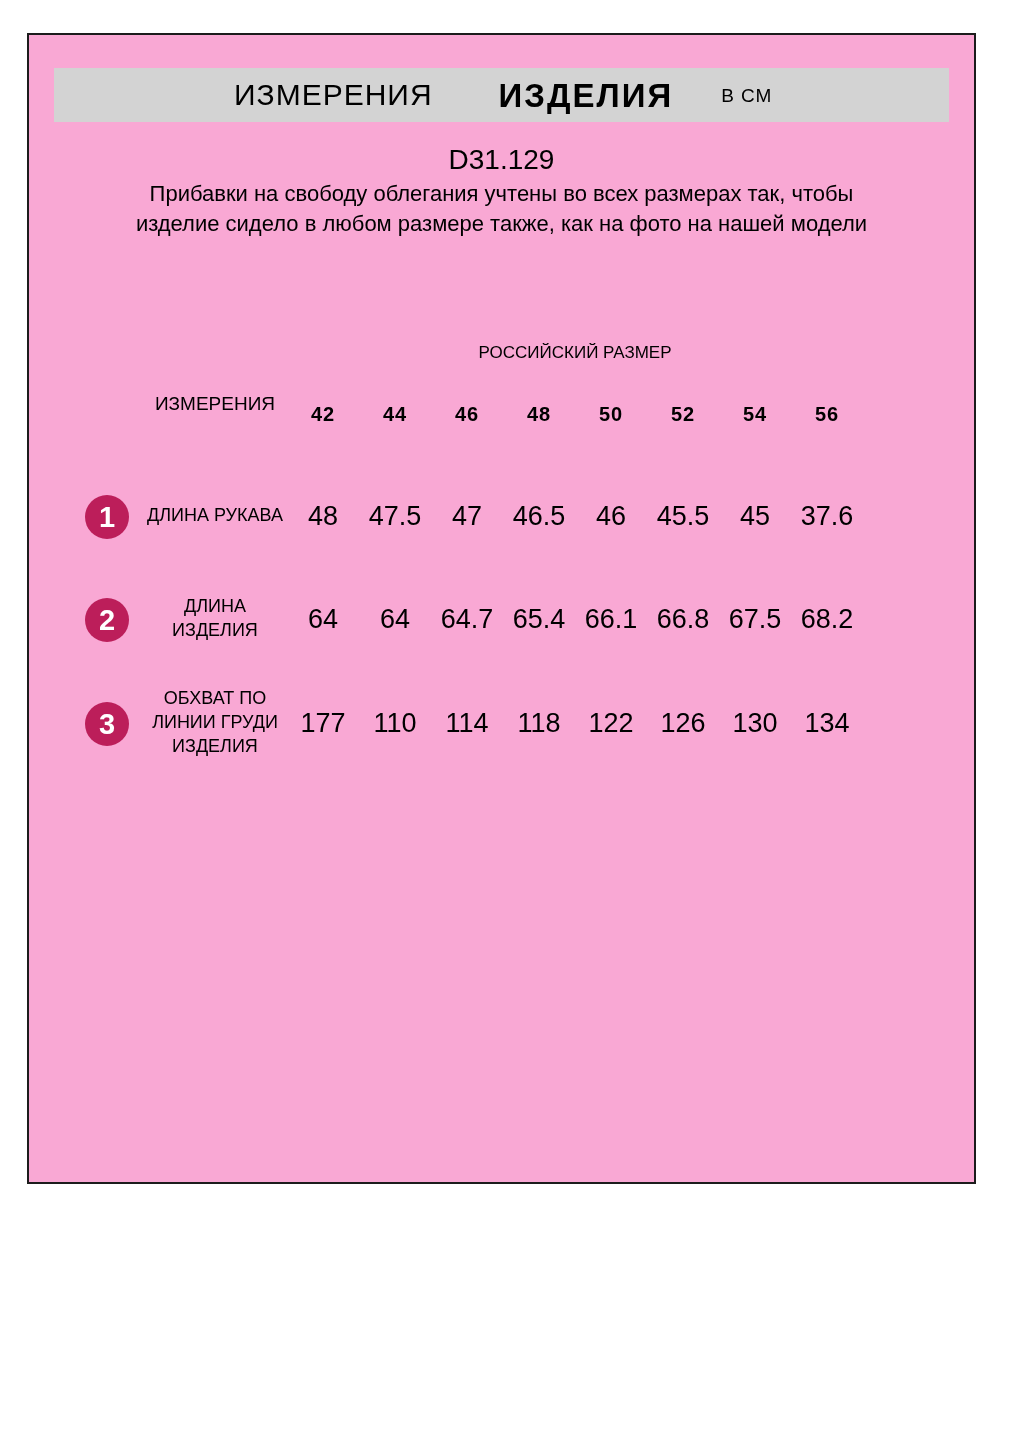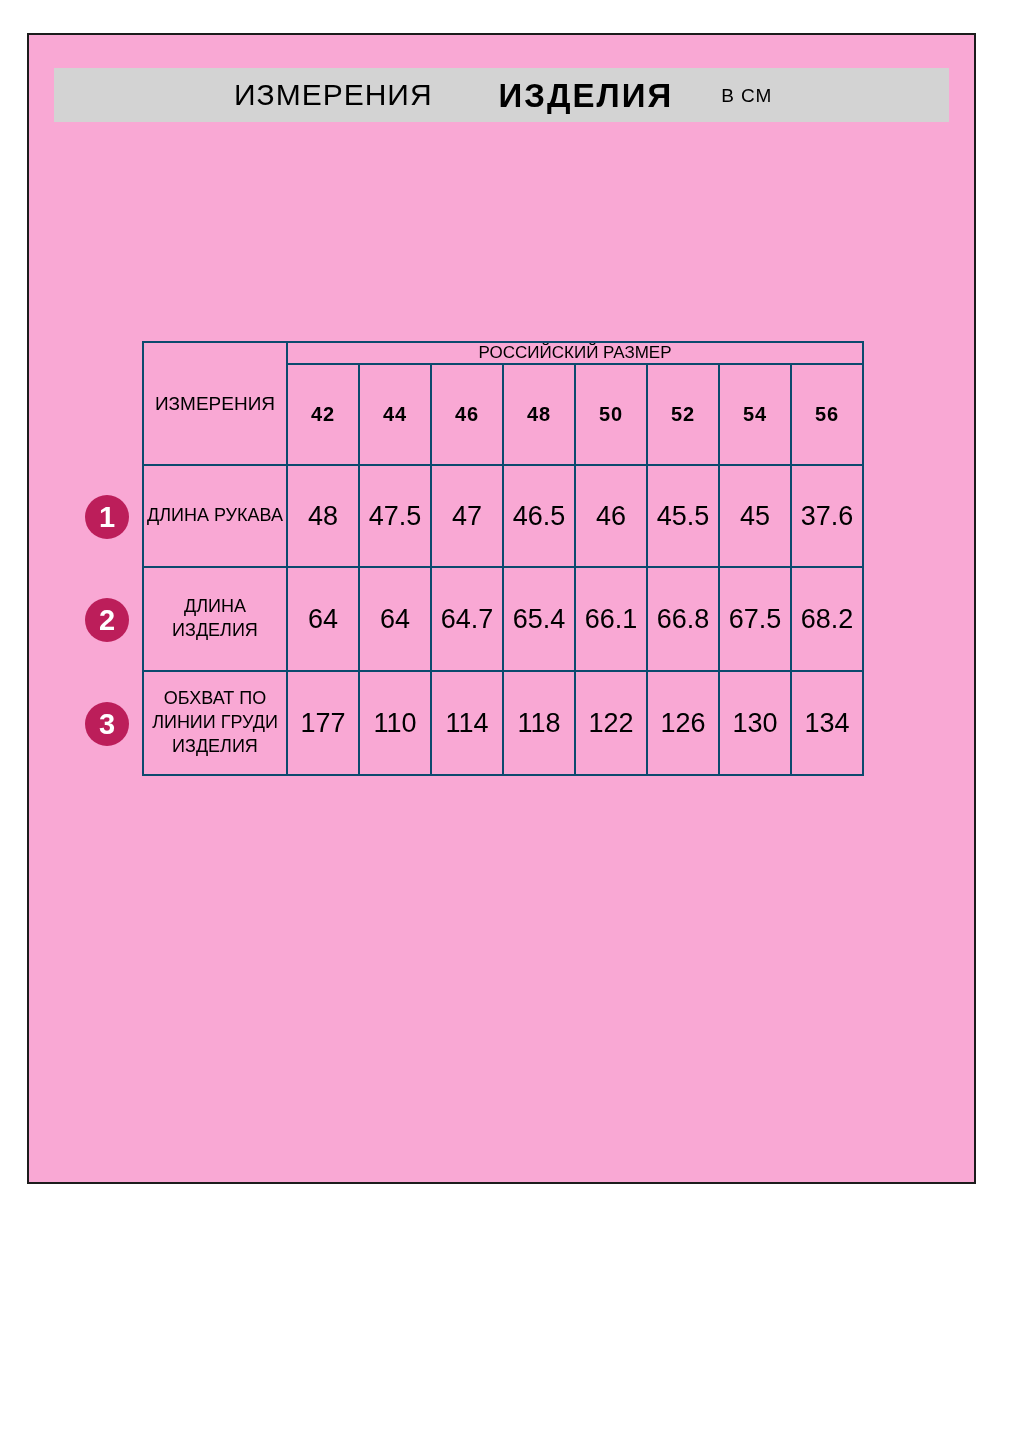--- a/index.html
+++ b/index.html
@@ -26,21 +26,21 @@
   }
   .note{
     position:absolute;left:50%;transform:translateX(-50%);top:144px;
     width:745px;text-align:center;font-size:22px;line-height:30px;
   }
   .twrap{position:absolute;left:113px;top:306px;width:720px}
   table.size-table{
     border-collapse:collapse;table-layout:fixed;width:720px;
   }
   table.size-table td{
-    border:2px solid #0c4a6e;text-align:center;vertical-align:middle;
+    border:2px solid #f9a8d4;text-align:center;vertical-align:middle;
     padding:0;overflow:hidden;
   }
   td.group-head{font-size:17px;height:20px;font-weight:normal}
   td.corner{font-size:19px}
   td.size-cell{font-size:20px;font-weight:bold;height:99px;letter-spacing:1px}
   td.label-cell{font-size:18px;line-height:1.32;white-space:pre-line;padding:0 3px}
   td.value-cell{font-size:27px}
   tr.data-row-1 td{height:100px}
   tr.data-row-2 td{height:102px}
   tr.data-row-3 td{height:102px}
@@ -57,21 +57,23 @@
 <body>
 
 <div class="frame">
 
   <div class="band">
     <span class="t1">ИЗМЕРЕНИЯ</span>
     <span class="t2">ИЗДЕЛИЯ</span>
     <span class="t3">В СМ</span>
   </div>
 
+  <div class="code">D31.129</div>
 
+  <div class="note">Прибавки на свободу облегания учтены во всех размерах так, чтобы изделие сидело в любом размере также, как на фото на нашей модели</div>
 
   <div class="twrap">
 
     <div class="badge b1">
       <span>1</span>
     </div>
     <div class="badge b2">
       <span>2</span>
     </div>
     <div class="badge b3">

